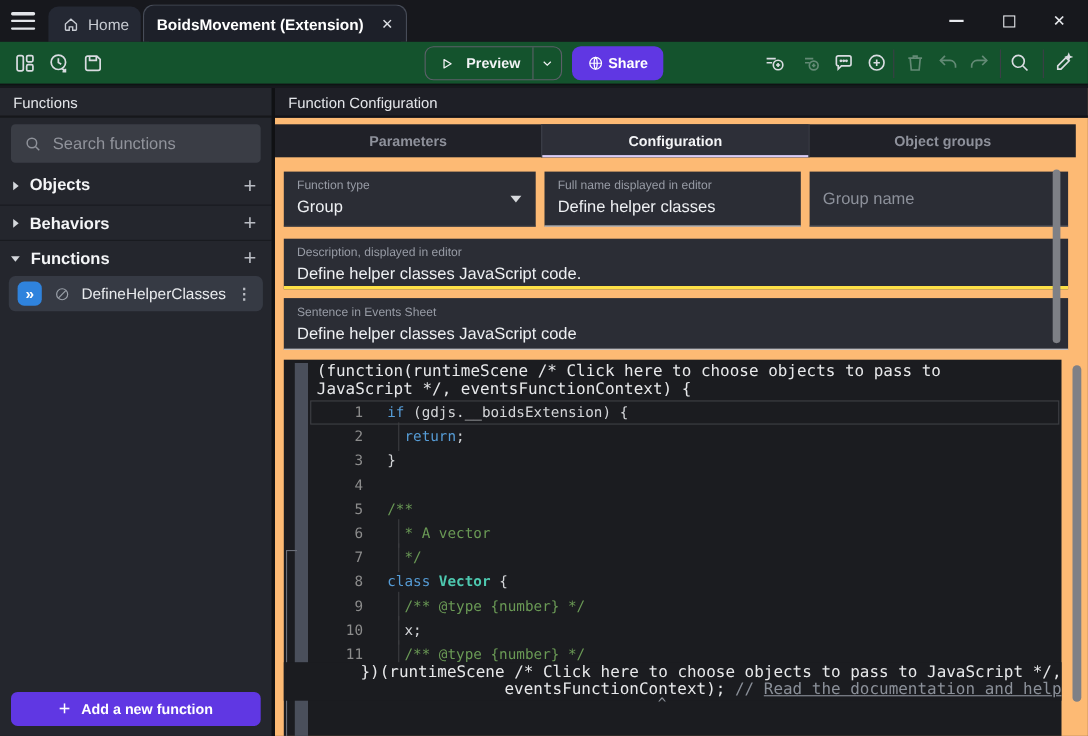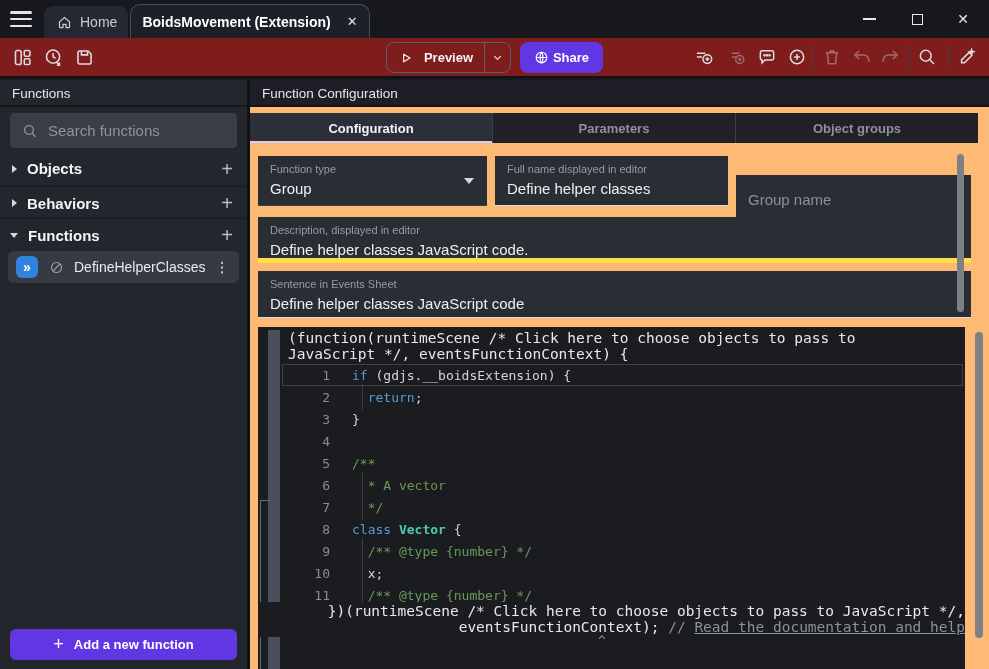--- a/index.html
+++ b/index.html
@@ -18,21 +18,21 @@
   .hamburger i { height:2.5px; background:#e3e5e9; border-radius:2px; }
   .tab-home { position:absolute; left:44px; top:6px; width:84px; height:32px; background:#242833; border-radius:9px 9px 0 0; display:flex; align-items:center; gap:8px; padding-left:13px; color:#c8ccd3; font-size:14px; }
   .tab-active { position:absolute; left:130px; top:4px; width:240px; height:34px; background:#1d2029; border:1px solid #474c58; border-bottom:none; border-radius:10px 10px 0 0; display:flex; align-items:center; justify-content:center; gap:16px; color:#fff; font-weight:bold; font-size:14px; }
   .tab-close { font-size:13px; color:#dfe2e7; font-weight:400; cursor:pointer; }
   .wc { position:absolute; top:9px; width:26px; height:20px; display:flex; align-items:center; justify-content:center; color:#e8eaee; cursor:pointer; }
   .wc-min i { width:13px; height:2px; background:#e8eaee; }
   .wc-max i { width:11px; height:11px; border:1.6px solid #e8eaee; }
   .wc-close { font-size:14px; }
 
   
-  .toolbar { position:absolute; top:38px; left:0; right:0; height:40px; background:#7f1d1d; border-bottom:2px solid #101114; }
+  .toolbar { position:absolute; top:38px; left:0; right:0; height:40px; background:#14532d; border-bottom:2px solid #101114; }
   .tbi { position:absolute; top:9px; width:21px; height:21px; cursor:pointer; }
   .preview-btn { position:absolute; left:386px; top:4px; width:125px; height:31px; border:1px solid #5c6069; border-radius:8px; display:flex; align-items:center; color:#f2f3f5; cursor:pointer; }
   .preview-btn .lbl { flex:1; text-align:center; font-weight:bold; font-size:13px; }
   .preview-btn .sep { width:1px; height:100%; background:#5c6069; }
   .preview-btn .chev { width:25px; display:flex; align-items:center; justify-content:center; }
   .share-btn { position:absolute; left:520px; top:4px; width:83px; height:31px; background:var(--accent); border-radius:8px; display:flex; align-items:center; justify-content:center; gap:4px; color:#fff; font-weight:bold; font-size:13px; cursor:pointer; }
   .ri { position:absolute; top:9px; width:20px; height:20px; cursor:pointer; }
   .dim { opacity:.4; }
   .tsep { position:absolute; top:7px; width:1px; height:26px; background:#3c3f47; }
 
@@ -64,24 +64,24 @@
   .tab:first-child { border-left:none; }
   .tab.active { background:#2d2f38; color:#f3f4f6; }
   .tab.active::after { content:""; position:absolute; left:0; right:0; bottom:0; height:2px; background:var(--tab-underline); }
 
   .fld { position:absolute; background:#2b2d35; padding:7px 12px 0; }
   .fld .lb { font-size:11px; color:#979ba5; }
   .fld .vl { font-size:15px; color:#eef0f3; margin-top:5px; white-space:nowrap; }
   .f-type { left:8px; top:76px; width:229px; height:50px; border-bottom:1px solid #3a3d45; cursor:pointer; }
   .f-type .caret { position:absolute; right:13px; top:22px; width:0; height:0; border-top:6px solid #d7d9dd; border-left:5px solid transparent; border-right:5px solid transparent; }
   .f-name { left:245px; top:76px; width:233px; height:50px; border-bottom:1px solid #dcdde0; }
-  .f-group { left:486px; top:76px; width:235px; height:50px; border-bottom:1px solid #585b63; display:flex; align-items:center; padding-top:0;margin-top:19px; }
+  .f-group { left:486px; top:76px; width:235px; height:50px; border-bottom:1px solid #585b63; display:flex; align-items:center; padding-top:0; }
   .f-group input { background:transparent; border:none; outline:none; width:100%; font-size:15px; color:#eef0f3; font-family:"Liberation Sans",sans-serif; }
   .f-group input::placeholder { color:#8d919b; }
-  .f-desc { left:8px; top:137px; width:713px; height:46px; border-bottom:5px solid #fde047; }
+  .f-desc { left:8px; top:137px; width:713px; height:46px; border-bottom:3px solid #fde047; }
   .f-sent { left:8px; top:191px; width:713px; height:47px; border-bottom:1px solid #dcdde0; }
   .sb1 { position:absolute; left:707px; top:74px; width:7px; height:158px; background:#7e8086; border-radius:4px; cursor:pointer; }
   .sb2 { position:absolute; left:725px; top:252px; width:8px; height:306px; background:#7e8086; border-radius:4px; cursor:pointer; z-index:5; }
 
   
   .codewrap { position:absolute; left:8px; top:247px; width:707px; bottom:0; background:#1b1c20; font-family:"DejaVu Sans Mono", monospace; }
   .greybar { position:absolute; left:10px; top:3px; width:12px; bottom:0; background:#4a4f5b; }
   .bracket { position:absolute; left:2px; top:173px; width:10px; bottom:0; border-left:1px solid #6a6e78; border-top:1px solid #6a6e78; }
   .chead { position:absolute; left:30px; top:4px; font-size:14.5px; line-height:15.5px; color:var(--wrapper); white-space:pre; cursor:pointer; }
   .rows { position:absolute; left:24px; right:0; top:37px; z-index:1; }
@@ -285,25 +285,25 @@
       <span class="p">+</span>
       <span>Add a new function</span>
     </div>
   </div>
   <div class="vgap"></div>
 
   <div class="main">
     <div class="m-head">Function Configuration</div>
 
     <div class="tabs">
+      <div class="tab">
+          <span>Parameters</span>
+        </div>
       <div class="tab active">
           <span>Configuration</span>
-        </div>
-      <div class="tab">
-          <span>Parameters</span>
         </div>
       <div class="tab">
           <span>Object groups</span>
         </div>
     </div>
 
     <div class="fld f-type">
       <div class="lb">Function type</div>
       <div class="vl">Group</div>
       <span class="caret"></span>

